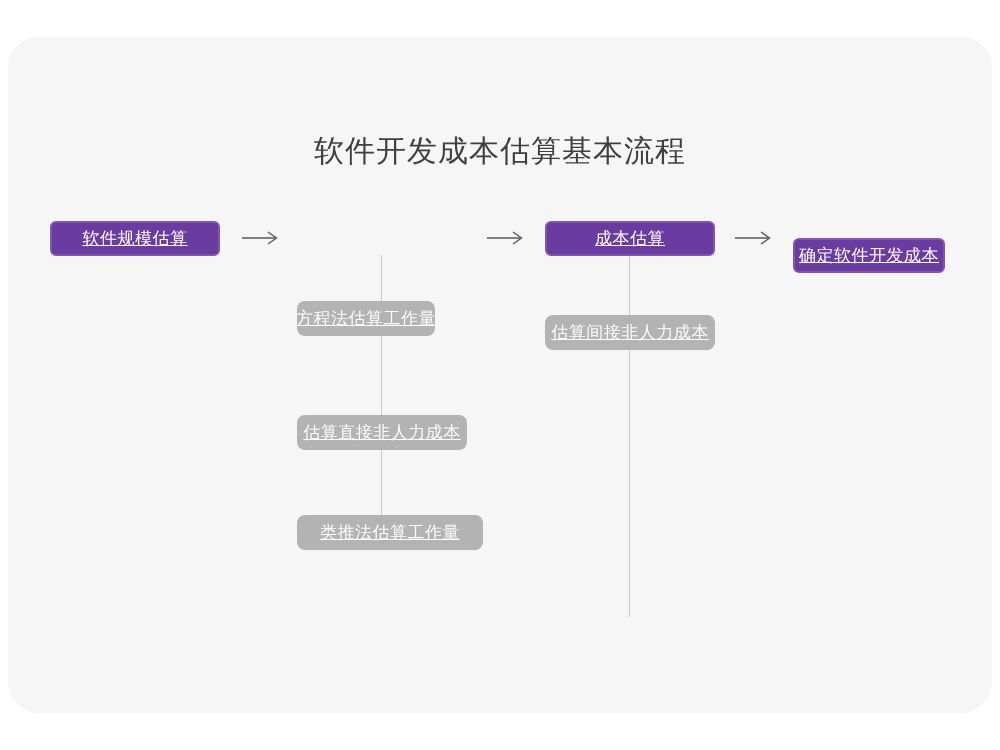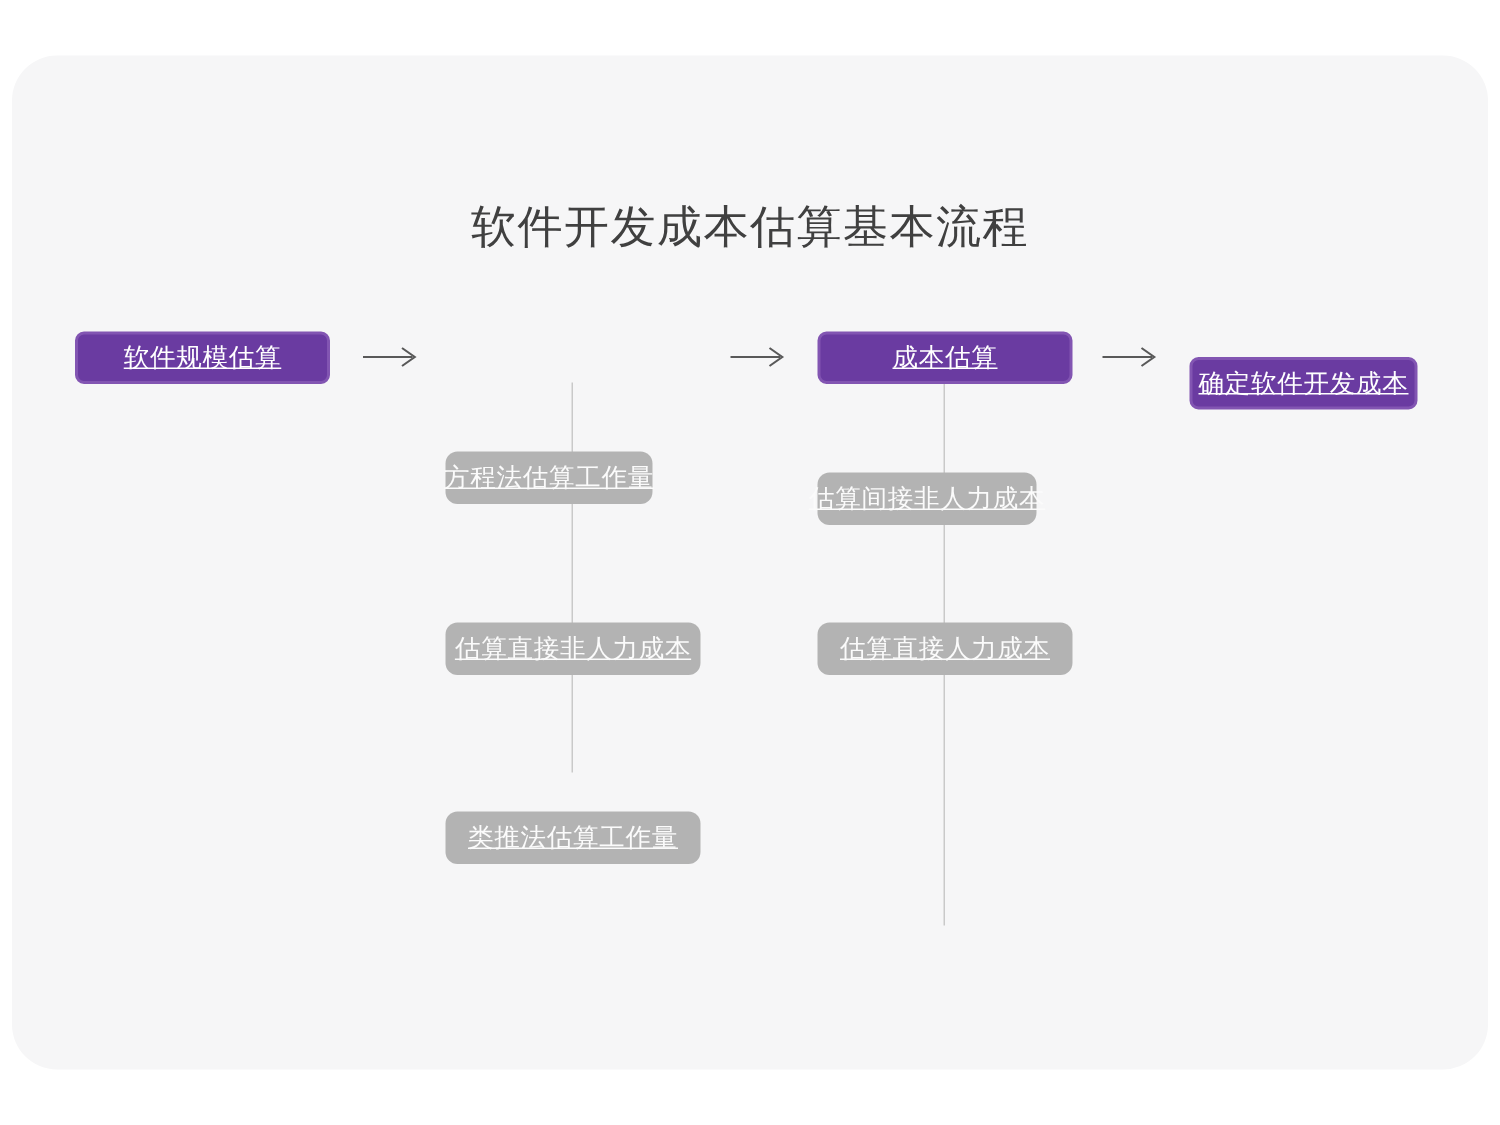--- a/index.html
+++ b/index.html
@@ -84,19 +84,18 @@
       <line x1="1" y1="8" x2="34" y2="8" stroke="#595959" stroke-width="1.4"></line>
       <path d="M27 2 L35.5 8 L27 14" fill="none" stroke="#595959" stroke-width="1.4"></path>
     </svg>
     <svg class="arrow" style="left:726px; top:193px" width="40" height="16" viewBox="0 0 40 16">
       <line x1="1" y1="8" x2="34" y2="8" stroke="#595959" stroke-width="1.4"></line>
       <path d="M27 2 L35.5 8 L27 14" fill="none" stroke="#595959" stroke-width="1.4"></path>
     </svg>
 
     <div class="node sub" style="left:289px; top:264px; width:138px">方程法估算工作量</div>
     <div class="node sub" style="left:289px; top:378px; width:170px">估算直接非人力成本</div>
-    <div class="node sub" style="left:289px; top:504px; width:170px">类推法估算工作量</div>
+    <div class="node sub" style="left:289px; top:478px; width:186px">类推法估算工作量</div>
 
-    <div class="node sub" style="left:537px; top:278px; width:146px">估算间接非人力成本</div>
-    <div class="node sub" style="left:537px; top:378px; width:170px">估算直接人力成本</div>
+    <div class="node sub" style="left:537px; top:278px; width:170px">估算间接非人力成本</div>
 
   </div>
 </div>
 
 </body></html>

